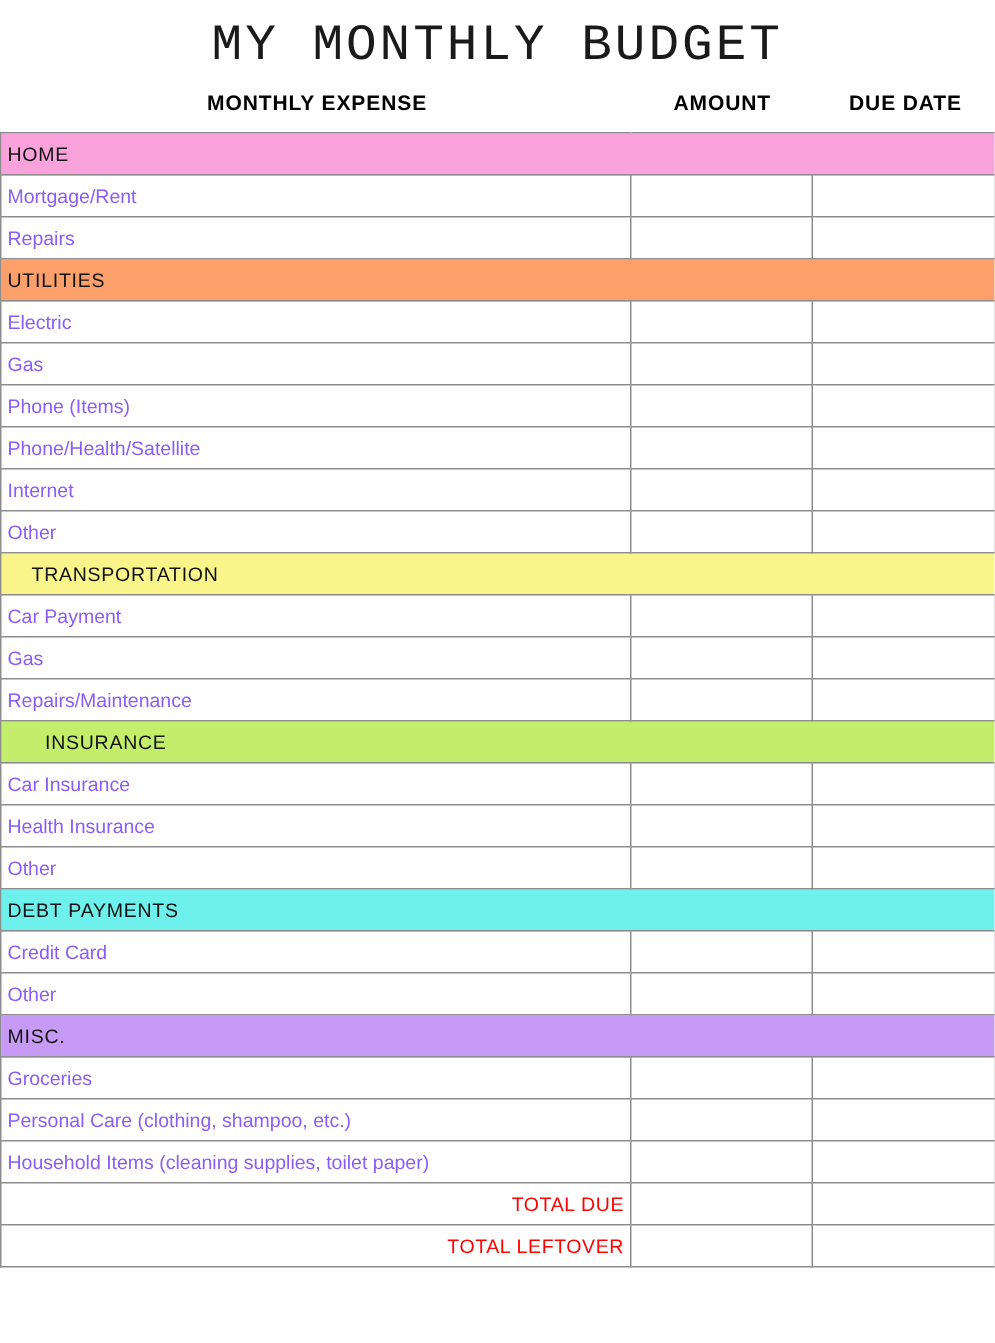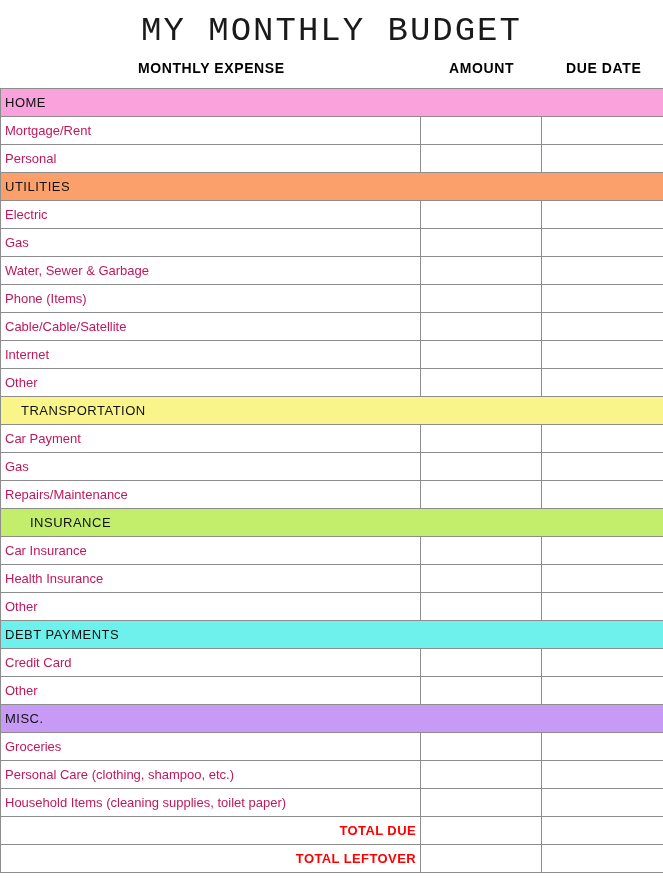--- a/index.html
+++ b/index.html
@@ -71,32 +71,32 @@
     font-family: Liberation Sans, sans-serif;
     font-size: 18px;
     letter-spacing: 0.5px;
     padding-left: 12px;
     height: 26px;
     color: #111;
   }
   td.item {
     border-left: none;
     padding-left: 6px;
-    color: #be185d;
+    color: #8b5cf6;
     margin-top: 18px;
   }
   td.blank {
     background: #fff;
   }
   td.total {
     border-left: none;
     text-align: right;
     padding-right: 12px;
     color: #ff0000;
-    font-weight: bold;
+    font-weight: normal;
     font-size: 14px;
     letter-spacing: 0.4px;
   }
   td.due-last { border-right: none; }
   tr.cat-row td { border-right: none; }
 </style>
 </head>
 <body>
 
 <div class="page">
@@ -118,49 +118,44 @@
     <tbody>
         <tr class="cat-row">
           <td class="cat" colspan="3" style="background: rgb(249, 162, 219);">HOME</td>
         </tr>
         <tr>
           <td class="item">Mortgage/Rent</td>
           <td class="blank"></td>
           <td class="blank due-last"></td>
         </tr>
         <tr>
-          <td class="item">Personal</td>
+          <td class="item">Repairs</td>
           <td class="blank"></td>
           <td class="blank due-last"></td>
         </tr>
         <tr class="cat-row">
           <td class="cat" colspan="3" style="background: rgb(251, 160, 106); margin-top: 48px;">UTILITIES</td>
         </tr>
         <tr>
           <td class="item">Electric</td>
           <td class="blank"></td>
           <td class="blank due-last"></td>
         </tr>
         <tr>
           <td class="item">Gas</td>
           <td class="blank"></td>
           <td class="blank due-last"></td>
         </tr>
         <tr>
-          <td class="item">Water, Sewer &amp; Garbage</td>
-          <td class="blank"></td>
-          <td class="blank due-last"></td>
-        </tr>
-        <tr>
           <td class="item">Phone (Items)</td>
           <td class="blank"></td>
           <td class="blank due-last"></td>
         </tr>
         <tr>
-          <td class="item">Cable/Cable/Satellite</td>
+          <td class="item">Phone/Health/Satellite</td>
           <td class="blank"></td>
           <td class="blank due-last"></td>
         </tr>
         <tr>
           <td class="item">Internet</td>
           <td class="blank"></td>
           <td class="blank due-last"></td>
         </tr>
         <tr>
           <td class="item">Other</td>

